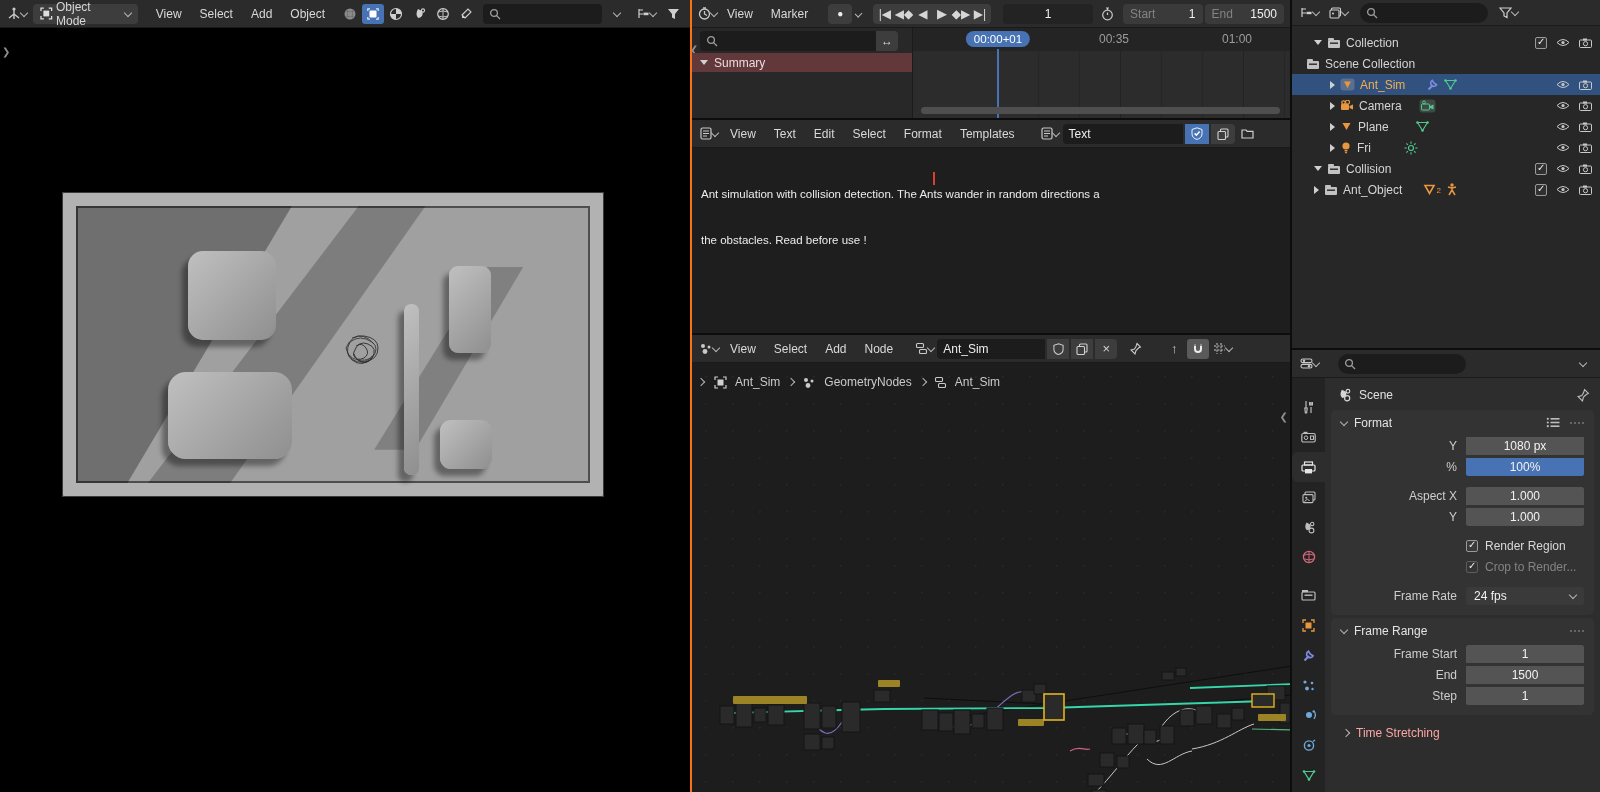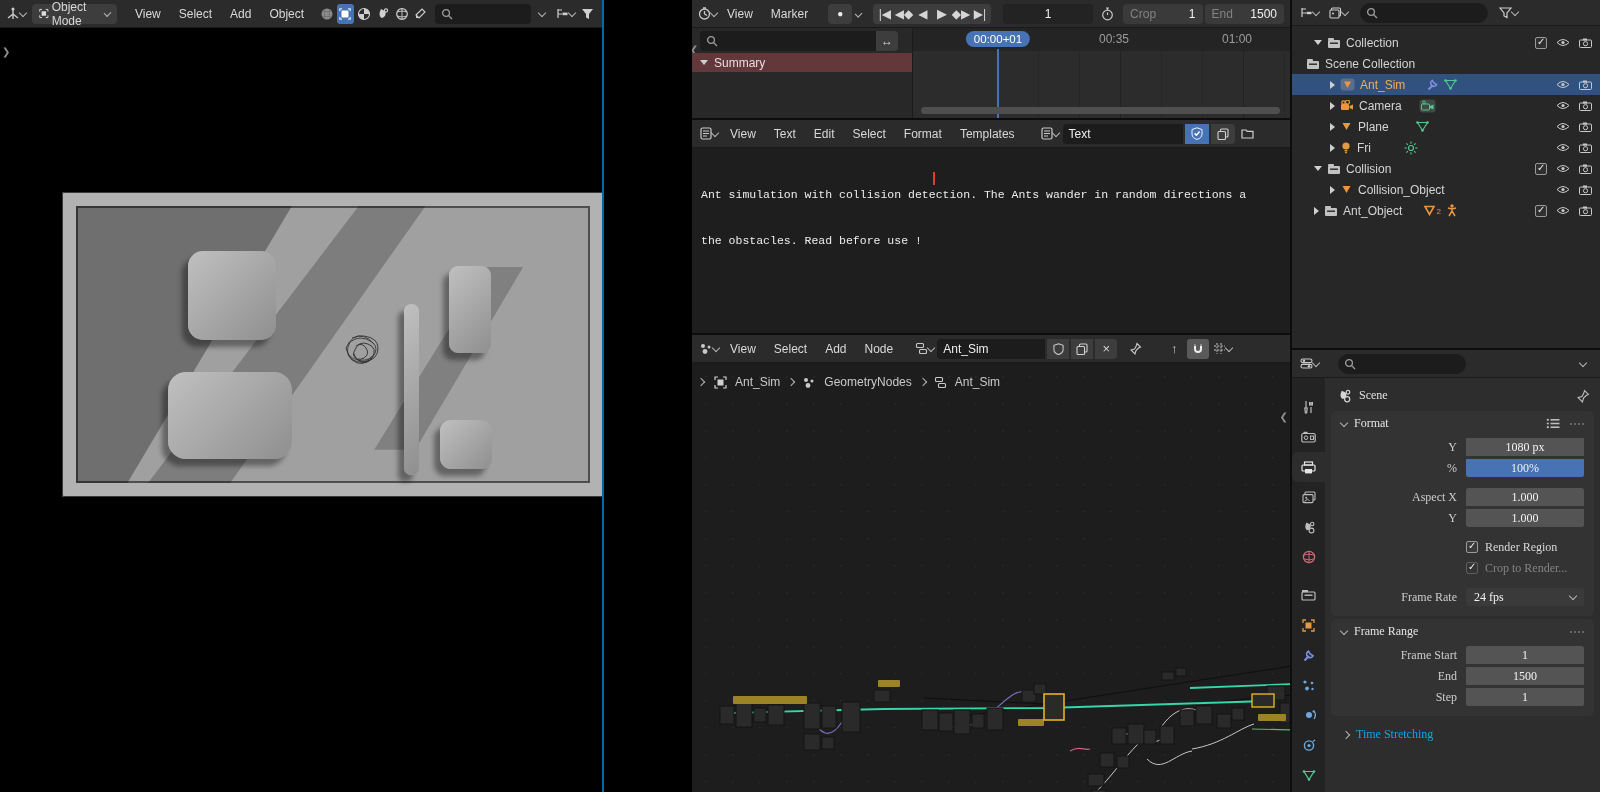--- a/index.html
+++ b/index.html
@@ -14,21 +14,21 @@
   .cr{transform:rotate(-45deg);}
   .tri-d{width:0;height:0;border-left:4px solid transparent;border-right:4px solid transparent;border-top:5px solid #d0d0d0;}
   .tri-r{width:0;height:0;border-top:4px solid transparent;border-bottom:4px solid transparent;border-left:5px solid #cfcfcf;}
   .btn{display:inline-flex;align-items:center;gap:3px;background:#3d3d3d;border-radius:4px;height:20px;padding:0 7px;}
   .field{background:#1c1c1c;border-radius:4px;height:20px;display:flex;align-items:center;padding:0 6px;box-sizing:border-box;}
   .icbtn{display:inline-flex;align-items:center;justify-content:center;width:22px;height:20px;border-radius:3px;}
   .icbtn.on{background:#4772b3;}
   .icbtn.press{background:#5a5a5a;}
   svg{display:block;}
   
-  #v3d{left:0;top:0;width:604px;height:792px;background:#0369a1;border-right:2px solid #0369a1;}
+  #v3d{left:0;top:0;width:692px;height:792px;background:#0369a1;border-right:2px solid #f97316;}
   #v3d .canvas{position:absolute;left:0;top:28px;right:0;bottom:0;background:#000;}
   .tray{position:absolute;left:62px;top:164px;width:542px;height:305px;background:#b2b2b2;border-radius:2px;
         box-shadow:0 0 0 1px #3a3a3a inset;}
   .trayfloor{position:absolute;left:14px;top:14px;right:14px;bottom:14px;background:#a0a0a0;
         box-shadow:0 0 0 2px #4e4e4e inset;}
   .shadowband{position:absolute;inset:0;pointer-events:none;}
   .blk{position:absolute;background:linear-gradient(135deg,#c0c0c0,#8f8f8f);box-shadow:-6px 7px 5px rgba(0,0,0,0.38);}
   
   #dope{left:692px;top:0;width:600px;height:120px;background:#2a2a2a;border-right:2px solid #0d0d0d;border-bottom:2px solid #0d0d0d;}
   #dope .body{position:absolute;top:28px;left:0;right:0;bottom:0;}
@@ -37,41 +37,41 @@
   .tlgrid{position:absolute;left:221px;right:0;top:0;bottom:0;background:#2c2c2c;}
   .ruler{position:absolute;left:0;right:0;top:0;height:23px;background:#242424;color:#9c9c9c;}
   .gridline{position:absolute;top:23px;bottom:0;width:1px;background:#262626;}
   .playline{position:absolute;top:21px;bottom:0;width:2px;background:#4772b3;}
   .playbadge{position:absolute;top:3px;transform:translateX(-50%);background:#4772b3;color:#fff;border-radius:9px;
              padding:2px 8px;font-size:11.5px;white-space:nowrap;}
   .hscroll{position:absolute;left:8px;right:10px;bottom:4px;height:7px;background:#4f4f4f;border-radius:4px;}
   
   #texted{left:692px;top:120px;width:600px;height:215px;background:#1e1e1e;border-right:2px solid #0d0d0d;border-bottom:2px solid #0d0d0d;}
   #texted .body{position:absolute;left:0;top:28px;right:0;bottom:20px;padding:8px 0 0 9px;
-      font-family:Liberation Mono, monospace;font-size:11.5px;line-height:15.4px;color:#ececec;white-space:pre;overflow:hidden;}
+      font-family:Liberation Sans, sans-serif;font-size:11.5px;line-height:15.4px;color:#ececec;white-space:pre;overflow:hidden;}
   .cursor{position:absolute;width:2px;height:13px;background:#e03c32;}
   .tfooter{position:absolute;left:0;right:0;bottom:0;height:20px;background:#2b2b2b;display:flex;align-items:center;
       padding:0 10px;color:#c3c3c3;border-top:1px solid #1a1a1a;}
   
   #nodeed{left:692px;top:335px;width:600px;height:457px;background:#1d1d1d;border-right:2px solid #0d0d0d;}
   #nodeed .canvas{position:absolute;left:0;top:28px;right:0;bottom:0;
       background-image:radial-gradient(circle,#272727 1px,transparent 1px);background-size:27px 27px;}
   .crumbs{position:absolute;left:6px;top:12px;display:flex;align-items:center;gap:8px;color:#c9c9c9;}
   
   #outl{left:1292px;top:0;width:308px;height:350px;background:#272727;border-bottom:2px solid #0d0d0d;}
   #outl .body{position:absolute;top:26px;left:0;right:0;bottom:0;padding-top:6px;}
   .olrow{height:21px;display:flex;align-items:center;gap:5px;padding-left:10px;position:relative;}
   .olrow.sel{background:#31517e;}
   .ollabel{color:#d4d4d4;white-space:nowrap;}
   .olrow.sel .ollabel{color:#efae56;}
   .oltoggles{position:absolute;right:8px;display:flex;align-items:center;gap:9px;}
   .cb{width:12px;height:12px;background:#303030;border:1px solid #9a9a9a;border-radius:2px;position:relative;box-sizing:border-box;}
   .cb::after{content:"✓";position:absolute;left:1px;top:-2px;font-size:10px;color:#ededed;}
   
-  #props{left:1292px;top:350px;width:308px;height:442px;background:#2d2d2d;font-family:Liberation Serif, serif;}
+  #props{left:1292px;top:350px;width:308px;height:442px;background:#2d2d2d;}
   .tabs{position:absolute;left:0;top:28px;width:33px;bottom:0;background:#232323;display:flex;flex-direction:column;align-items:center;padding-top:14px;gap:0;}
   .tab{width:33px;height:30px;display:flex;align-items:center;justify-content:center;}
   .tab.active{background:#2d2d2d;border-radius:6px 0 0 6px;}
   .pmain{position:absolute;left:33px;top:28px;right:0;bottom:0;overflow:hidden;}
   .scene-row{display:flex;align-items:center;gap:7px;padding:10px 10px 8px 12px;color:#e0e0e0;}
   .panel{background:#333333;border-radius:5px;margin:0 6px 3px 6px;padding-bottom:8px;}
   .panelhdr{display:flex;align-items:center;gap:7px;height:25px;padding:0 10px;color:#e3e3e3;}
   .prow{display:flex;align-items:center;height:20px;margin:1px 0;}
   .plabel{width:126px;text-align:right;padding-right:9px;color:#cdcdcd;flex:none;}
   .pfield{width:118px;height:18px;background:#545454;border-radius:2.5px;color:#f2f2f2;display:flex;align-items:center;justify-content:center;}
@@ -221,21 +221,21 @@
       <span class="field" style="width:104px;justify-content:center;margin-left:10px;background:#232323;">
         <span style="color:#f0f0f0;">1</span>
       </span>
       <span class="icbtn" style="margin-left:4px;">
         <svg width="13" height="14" viewBox="0 0 13 14">
             <circle cx="6.5" cy="8" r="4.8" fill="none" stroke="#c9c9c9" stroke-width="1.2"></circle>
             <path d="M6.5 5.5 V8 M5 1 H8 M6.5 1 V3" stroke="#c9c9c9" stroke-width="1.2"></path>
           </svg>
       </span>
       <span class="btn" style="width:78px;justify-content:space-between;margin-left:4px;background:#3a3a3a;">
-        <span class="dim">Crop</span>
+        <span class="dim">Start</span>
         <span style="color:#f0f0f0;">1</span>
       </span>
       <span class="btn" style="width:78px;justify-content:space-between;background:#3a3a3a;">
         <span class="dim">End</span>
         <span style="color:#f0f0f0;">1500</span>
       </span>
     </div>
     <div class="body">
       <div class="chanregion">
         <span class="joinarrow" style="left:-2px;top:16px;">❮</span>
@@ -681,38 +681,20 @@
               <circle cx="7" cy="4.5" r="1.6" fill="#c9c9c9"></circle>
             </svg>
           <svg width="13" height="10" viewBox="0 0 13 10">
               <rect x="0.5" y="2" width="12" height="7.5" rx="1" fill="none" stroke="#c9c9c9"></rect>
               <rect x="4" y="0.5" width="4" height="2" fill="#c9c9c9"></rect>
               <circle cx="6.5" cy="5.7" r="2.1" fill="none" stroke="#c9c9c9"></circle>
             </svg>
         </span>
       </div>
 
-      <div class="olrow" style="padding-left:38px;">
-        <span class="tri-r"></span>
-        <svg width="13" height="11" viewBox="0 0 13 11">
-            <path d="M2.5 2 H10.5 L6.5 9 Z" fill="#e8963f"></path>
-          </svg>
-        <span class="ollabel">Collision_Object</span>
-        <span class="oltoggles">
-          <svg width="14" height="9" viewBox="0 0 14 9">
-              <path d="M1 4.5 Q7 -1.5 13 4.5 Q7 10.5 1 4.5 Z" fill="none" stroke="#c9c9c9"></path>
-              <circle cx="7" cy="4.5" r="1.6" fill="#c9c9c9"></circle>
-            </svg>
-          <svg width="13" height="10" viewBox="0 0 13 10">
-              <rect x="0.5" y="2" width="12" height="7.5" rx="1" fill="none" stroke="#c9c9c9"></rect>
-              <rect x="4" y="0.5" width="4" height="2" fill="#c9c9c9"></rect>
-              <circle cx="6.5" cy="5.7" r="2.1" fill="none" stroke="#c9c9c9"></circle>
-            </svg>
-        </span>
-      </div>
 
       <div class="olrow" style="padding-left:22px;">
         <span class="tri-r"></span>
         <svg width="14" height="12" viewBox="0 0 14 12">
             <rect x="1" y="3" width="12" height="8" rx="1" fill="#c2c2c2"></rect>
             <rect x="1" y="1" width="6" height="2.4" rx="1" fill="#c2c2c2"></rect>
             <rect x="3" y="5.5" width="8" height="1.4" fill="#272727"></rect>
           </svg>
         <span class="ollabel">Ant_Object</span>
         <span style="display:inline-flex;align-items:flex-end;margin-left:16px;">
@@ -956,18 +938,18 @@
           <span class="pfield" style="border-radius:0;">1500</span>
         </div>
         <div class="prow">
           <span class="plabel">Step</span>
           <span class="pfield" style="border-radius:0 0 2.5px 2.5px;">1</span>
         </div>
       </div>
 
       <div style="display:flex;align-items:center;gap:7px;padding:8px 0 0 18px;">
         <span class="cr"></span>
-        <span style="color:#0ea5e9;">Time Stretching</span>
+        <span style="color:#fca5a5;">Time Stretching</span>
       </div>
     </div>
   </div>
 
 </div>
 
 </body></html>

